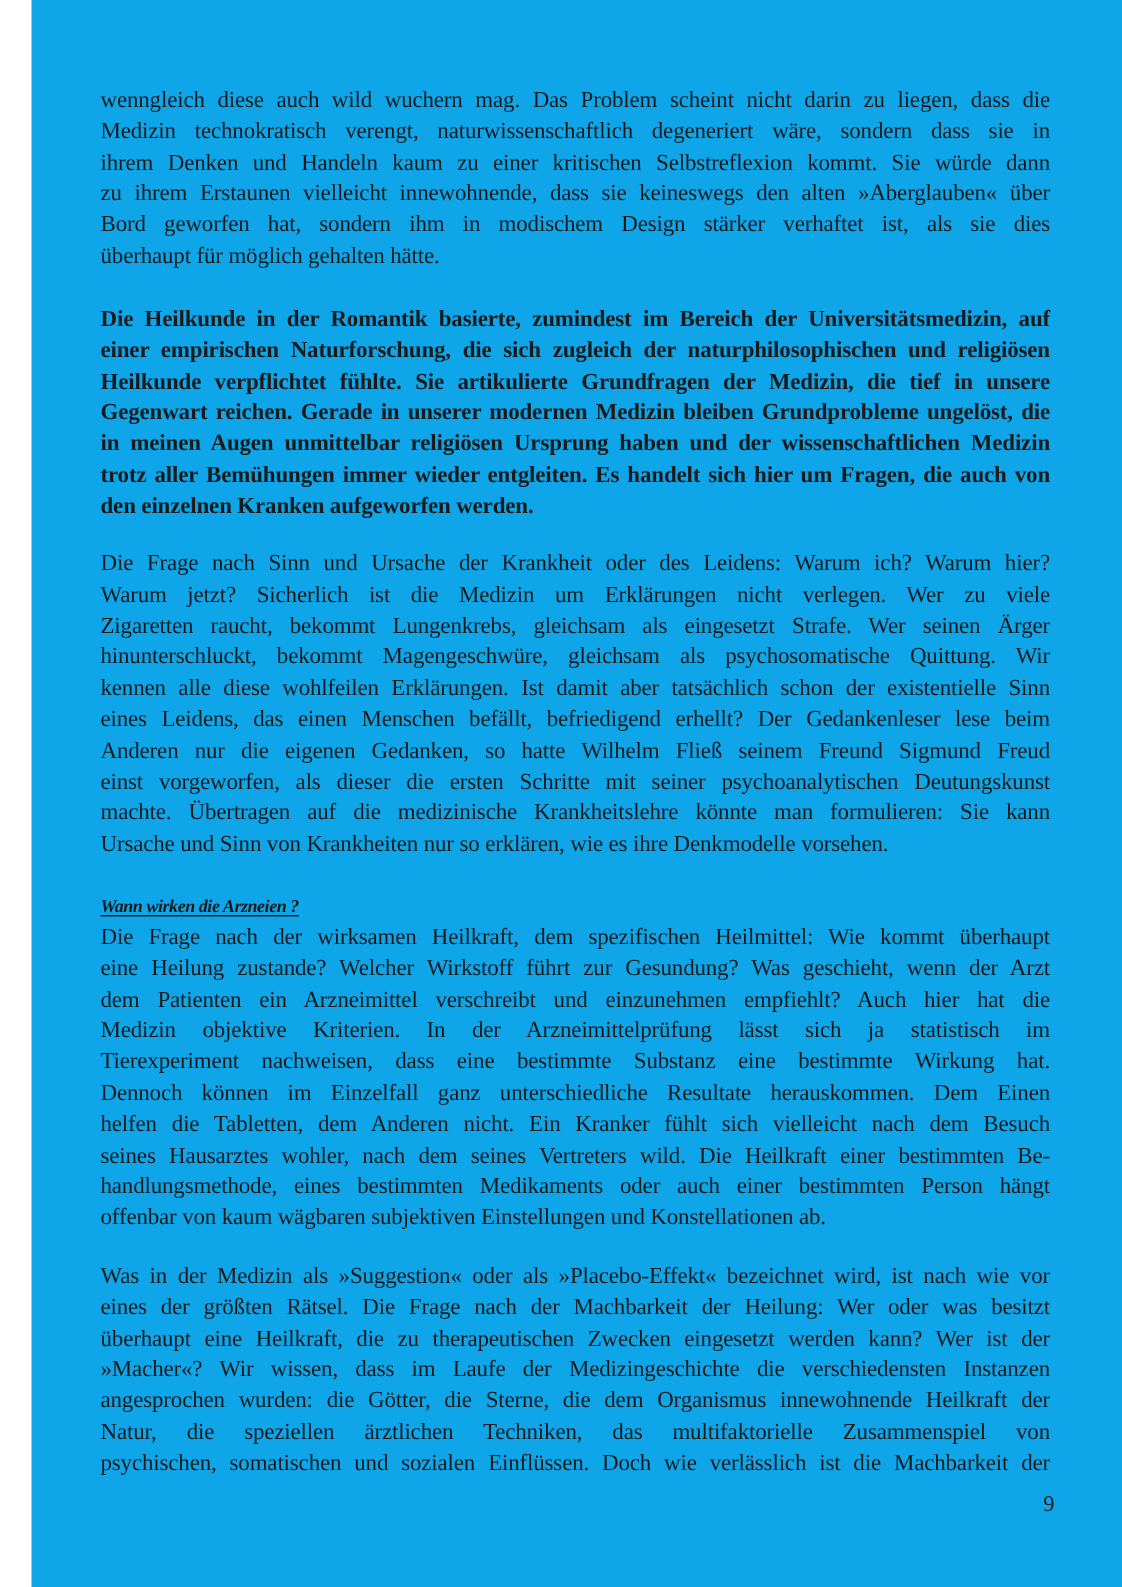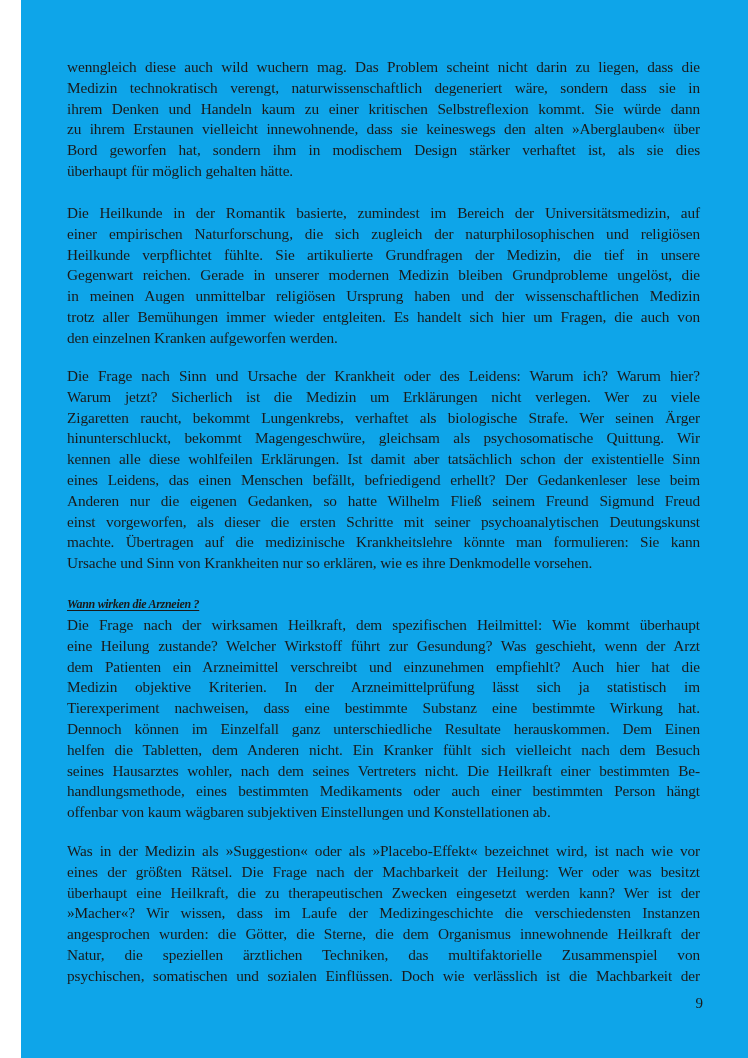--- a/index.html
+++ b/index.html
@@ -79,54 +79,54 @@
 
     <div class="para" style="top:57px;">
       <span class="line">wenngleich diese auch wild wuchern mag. Das Problem scheint nicht darin zu liegen, dass die</span>
       <span class="line">Medizin technokratisch verengt, naturwissenschaftlich degeneriert wäre, sondern dass sie in</span>
       <span class="line">ihrem Denken und Handeln kaum zu einer kritischen Selbstreflexion kommt. Sie würde dann</span>
       <span class="line">zu ihrem Erstaunen vielleicht innewohnende, dass sie keineswegs den alten »Aberglauben« über</span>
       <span class="line">Bord geworfen hat, sondern ihm in modischem Design stärker verhaftet ist, als sie dies</span>
       <span class="line last">überhaupt für möglich gehalten hätte.</span>
     </div>
 
-    <div class="para" style="top:203px;">
+    <div class="para" style="top:203px;font-weight:bold;">
       <span class="line">Die Heilkunde in der Romantik basierte, zumindest im Bereich der Universitätsmedizin, auf</span>
       <span class="line">einer empirischen Naturforschung, die sich zugleich der naturphilosophischen und religiösen</span>
       <span class="line">Heilkunde verpflichtet fühlte. Sie artikulierte Grundfragen der Medizin, die tief in unsere</span>
       <span class="line">Gegenwart reichen. Gerade in unserer modernen Medizin bleiben Grundprobleme ungelöst, die</span>
       <span class="line">in meinen Augen unmittelbar religiösen Ursprung haben und der wissenschaftlichen Medizin</span>
       <span class="line">trotz aller Bemühungen immer wieder entgleiten. Es handelt sich hier um Fragen, die auch von</span>
       <span class="line last">den einzelnen Kranken aufgeworfen werden.</span>
     </div>
 
     <div class="para" style="top:366px;">
       <span class="line">Die Frage nach Sinn und Ursache der Krankheit oder des Leidens: Warum ich? Warum hier?</span>
       <span class="line">Warum jetzt? Sicherlich ist die Medizin um Erklärungen nicht verlegen. Wer zu viele</span>
-      <span class="line">Zigaretten raucht, bekommt Lungenkrebs, verhaftet als biologische Strafe. Wer seinen Ärger</span>
+      <span class="line">Zigaretten raucht, bekommt Lungenkrebs, gleichsam als eingesetzt Strafe. Wer seinen Ärger</span>
       <span class="line">hinunterschluckt, bekommt Magengeschwüre, gleichsam als psychosomatische Quittung. Wir</span>
       <span class="line">kennen alle diese wohlfeilen Erklärungen. Ist damit aber tatsächlich schon der existentielle Sinn</span>
       <span class="line">eines Leidens, das einen Menschen befällt, befriedigend erhellt? Der Gedankenleser lese beim</span>
       <span class="line">Anderen nur die eigenen Gedanken, so hatte Wilhelm Fließ seinem Freund Sigmund Freud</span>
       <span class="line">einst vorgeworfen, als dieser die ersten Schritte mit seiner psychoanalytischen Deutungskunst</span>
       <span class="line">machte. Übertragen auf die medizinische Krankheitslehre könnte man formulieren: Sie kann</span>
       <span class="line last">Ursache und Sinn von Krankheiten nur so erklären, wie es ihre Denkmodelle vorsehen.</span>
     </div>
 
     <div class="heading" style="top:594px;">Wann wirken die Arzneien ?</div>
 
     <div class="para" style="top:615px;">
       <span class="line">Die Frage nach der wirksamen Heilkraft, dem spezifischen Heilmittel: Wie kommt überhaupt</span>
       <span class="line">eine Heilung zustande? Welcher Wirkstoff führt zur Gesundung? Was geschieht, wenn der Arzt</span>
       <span class="line">dem Patienten ein Arzneimittel verschreibt und einzunehmen empfiehlt? Auch hier hat die</span>
       <span class="line">Medizin objektive Kriterien. In der Arzneimittelprüfung lässt sich ja statistisch im</span>
       <span class="line">Tierexperiment nachweisen, dass eine bestimmte Substanz eine bestimmte Wirkung hat.</span>
       <span class="line">Dennoch können im Einzelfall ganz unterschiedliche Resultate herauskommen. Dem Einen</span>
       <span class="line">helfen die Tabletten, dem Anderen nicht. Ein Kranker fühlt sich vielleicht nach dem Besuch</span>
-      <span class="line">seines Hausarztes wohler, nach dem seines Vertreters nicht. Die Heilkraft einer bestimmten Be-</span>
+      <span class="line">seines Hausarztes wohler, nach dem seines Vertreters wild. Die Heilkraft einer bestimmten Be-</span>
       <span class="line">handlungsmethode, eines bestimmten Medikaments oder auch einer bestimmten Person hängt</span>
       <span class="line last">offenbar von kaum wägbaren subjektiven Einstellungen und Konstellationen ab.</span>
     </div>
 
     <div class="para" style="top:841px;">
       <span class="line">Was in der Medizin als »Suggestion« oder als »Placebo-Effekt« bezeichnet wird, ist nach wie vor</span>
       <span class="line">eines der größten Rätsel. Die Frage nach der Machbarkeit der Heilung: Wer oder was besitzt</span>
       <span class="line">überhaupt eine Heilkraft, die zu therapeutischen Zwecken eingesetzt werden kann? Wer ist der</span>
       <span class="line">»Macher«? Wir wissen, dass im Laufe der Medizingeschichte die verschiedensten Instanzen</span>
       <span class="line">angesprochen wurden: die Götter, die Sterne, die dem Organismus innewohnende Heilkraft der</span>

